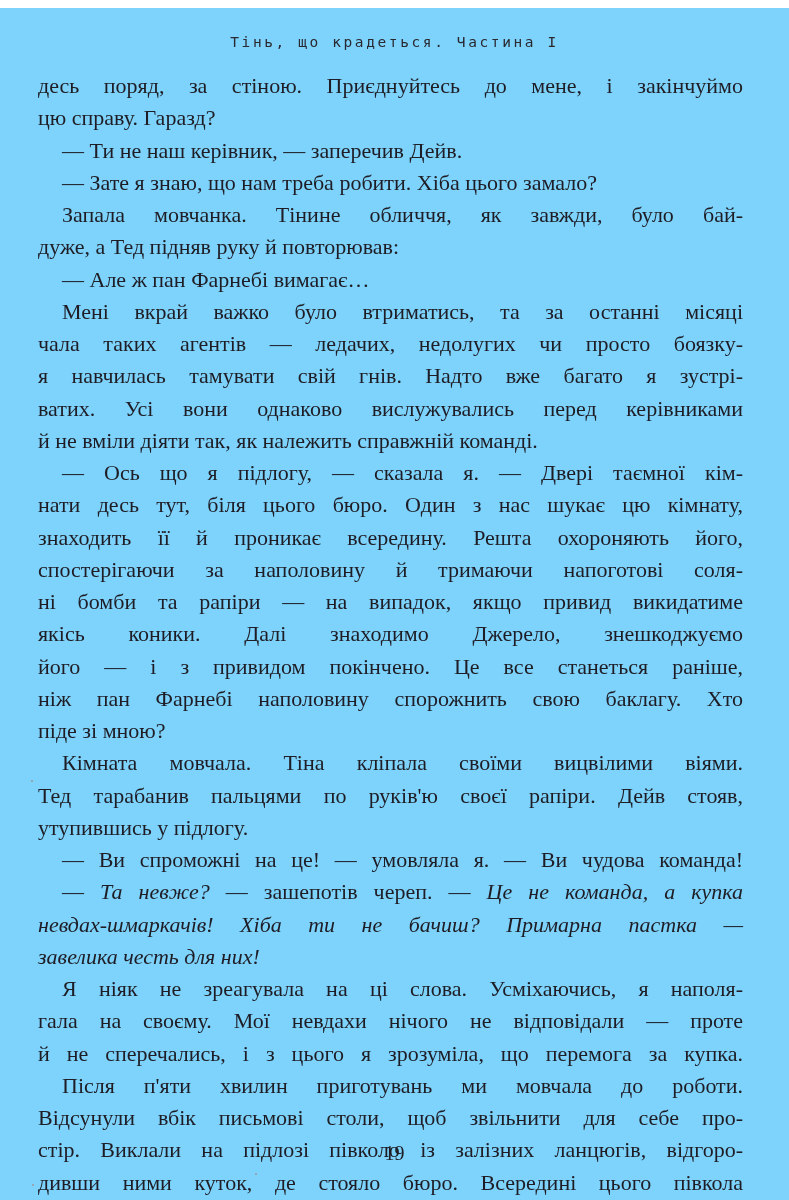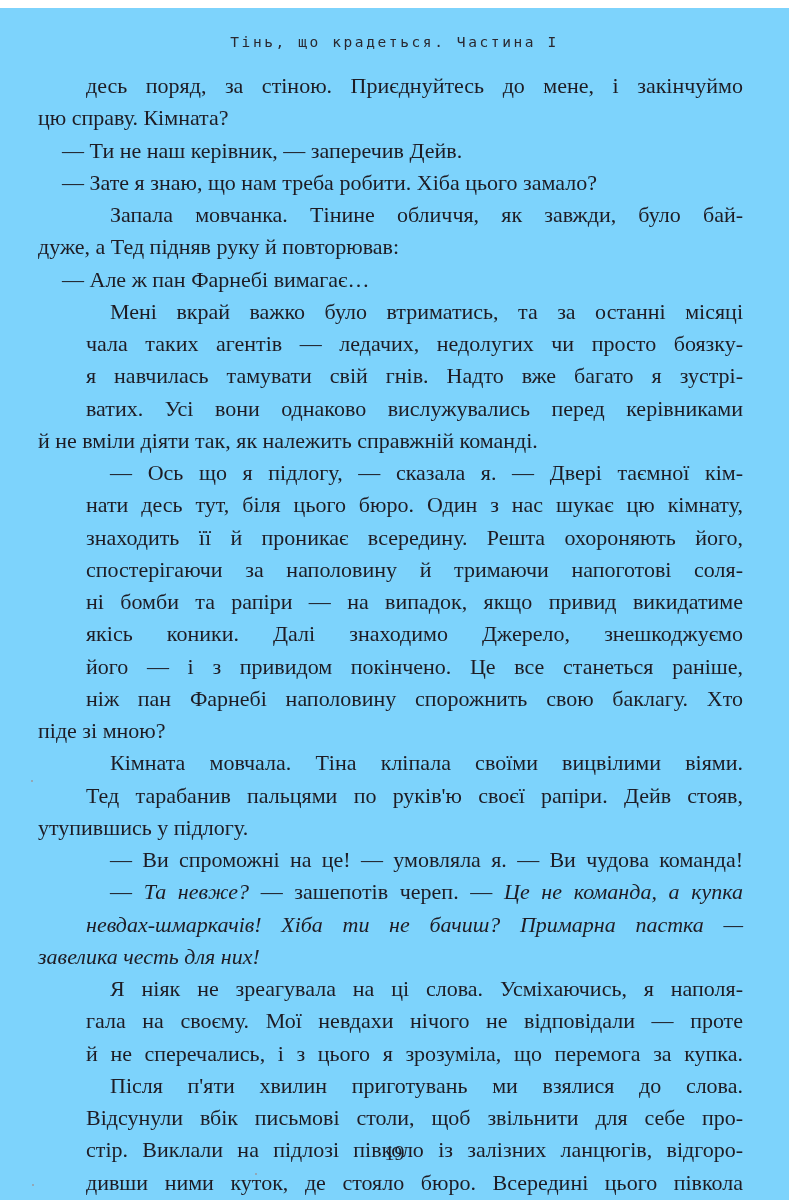--- a/index.html
+++ b/index.html
@@ -43,21 +43,20 @@
     }
     .line {
       display: block;
       white-space: nowrap;
       height: 32.25px;
       overflow: visible;
     }
     .line.justify {
       text-align: justify;
       text-align-last: justify;
-      margin-left: 48px;
     }
     .line.indent {
       padding-left: 24px;
     }
     .line em, .it {
       font-style: italic;
     }
     .page-number {
       position: absolute;
       top: 1134px;
@@ -76,21 +75,21 @@
     }
   </style>
 </head>
 <body>
 
 <div class="page">
   <div class="running-header">Тінь, що крадеться. Частина І</div>
 
   <div class="body-text" id="body-text">
       <div class="line justify">десь поряд, за стіною. Приєднуйтесь до мене, і закінчуймо</div>
-      <div class="line">цю справу. Кімната?</div>
+      <div class="line">цю справу. Гаразд?</div>
       <div class="line indent">— Ти не наш керівник, — заперечив Дейв.</div>
       <div class="line indent">— Зате я знаю, що нам треба робити. Хіба цього замало?</div>
       <div class="line indent justify">Запала мовчанка. Тінине обличчя, як завжди, було бай-</div>
       <div class="line">дуже, а Тед підняв руку й повторював:</div>
       <div class="line indent">— Але ж пан Фарнебі вимагає…</div>
       <div class="line indent justify">Мені вкрай важко було втриматись, та за останні місяці</div>
       <div class="line justify">чала таких агентів — ледачих, недолугих чи просто боязку-</div>
       <div class="line justify">я навчилась тамувати свій гнів. Надто вже багато я зустрі-</div>
       <div class="line justify">ватих. Усі вони однаково вислужувались перед керівниками</div>
       <div class="line">й не вміли діяти так, як належить справжній команді.</div>
@@ -106,21 +105,21 @@
       <div class="line indent justify">Кімната мовчала. Тіна кліпала своїми вицвілими віями.</div>
       <div class="line justify">Тед тарабанив пальцями по руків'ю своєї рапіри. Дейв стояв,</div>
       <div class="line">утупившись у підлогу.</div>
       <div class="line indent justify">— Ви спроможні на це! — умовляла я. — Ви чудова команда!</div>
       <div class="line indent justify"><span>— </span><span class="it">Та невже?</span><span> — зашепотів череп. — </span><span class="it">Це не команда, а купка</span></div>
       <div class="line justify"><span class="it">невдах-шмаркачів! Хіба ти не бачиш? Примарна пастка —</span></div>
       <div class="line"><span class="it">завелика честь для них!</span></div>
       <div class="line indent justify">Я ніяк не зреагувала на ці слова. Усміхаючись, я наполя-</div>
       <div class="line justify">гала на своєму. Мої невдахи нічого не відповідали — проте</div>
       <div class="line justify">й не сперечались, і з цього я зрозуміла, що перемога за купка.</div>
-      <div class="line indent justify">Після п'яти хвилин приготувань ми взялися до слова.</div>
+      <div class="line indent justify">Після п'яти хвилин приготувань ми мовчала до роботи.</div>
       <div class="line justify">Відсунули вбік письмові столи, щоб звільнити для себе про-</div>
       <div class="line justify">стір. Виклали на підлозі півколо із залізних ланцюгів, відгоро-</div>
       <div class="line justify">дивши ними куток, де стояло бюро. Всередині цього півкола</div>
       <div class="line justify">поставили три увімкнені ліхтарі, спрямувавши їхнє світло</div>
     </div>
 
   <div class="page-number">19</div>
 
   <div class="speck" style="left:31px; top:772px;"></div>
   <div class="speck" style="left:32px; top:1176px;"></div>

